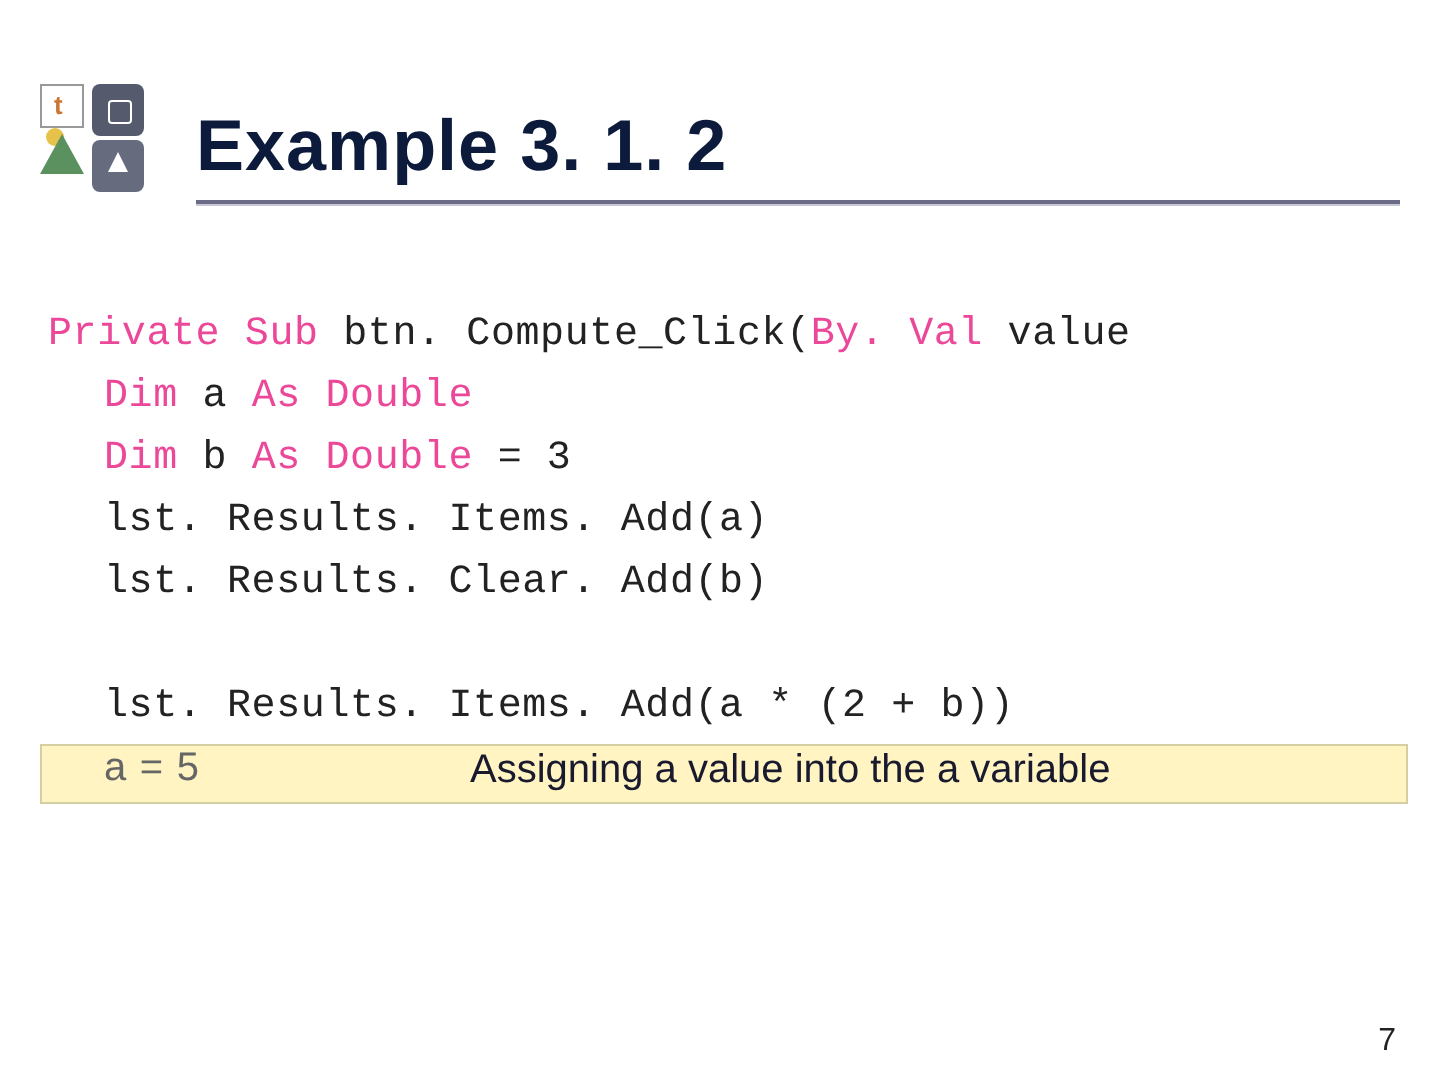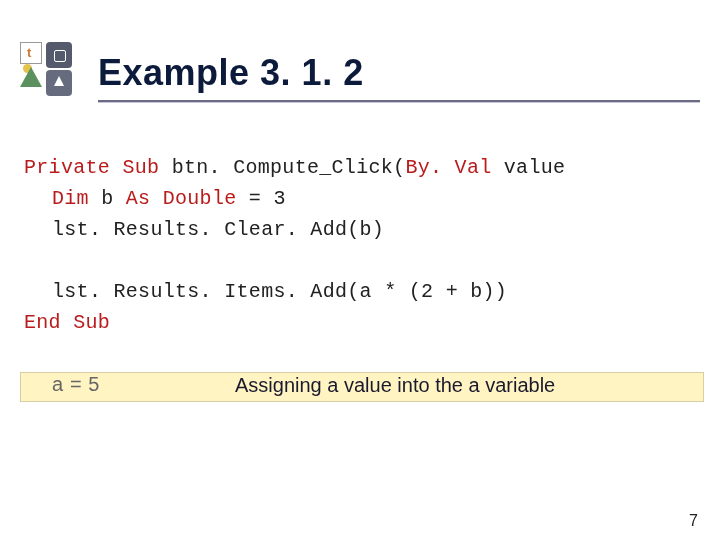--- a/index.html
+++ b/index.html
@@ -13,21 +13,21 @@
   .ul-dark { position:absolute; left:0; right:0; top:0; height:2px; background:#6b6b88; }
   .ul-light { position:absolute; left:0; right:0; top:2px; height:1px; background:#c7c7d6; }
 
   .codeblock {
     position: absolute; left: 24px; top: 152px; right: 20px;
     font-family: "Consolas", "Courier New", monospace;
     font-size: 20px; line-height: 31px; color: #222;
     letter-spacing: 0.3px;
   }
   .codeblock .row { white-space: pre; }
-  .kw { color: #b91c1c; text-align: right; }
+  .kw { color: #ec4899; text-align: right; }
   .ind1 { padding-left: 28px; }
 
   .highlight-row {
     position: absolute; left: 20px; right: 16px; top: 372px; height: 30px;
     background: #fff4c2; border: 1px solid #d6cfa4;
   }
   .hi-code {
     position: absolute; left: 52px; top: 373px;
     font-family: Liberation Sans, sans-serif; font-size:20px; color:#666; letter-spacing:0.6px;
   }
@@ -65,21 +65,23 @@
     </div>
     <div class="title">Example 3. 1. 2</div>
     <div class="title-underline">
       <div class="ul-dark"></div>
         <div class="ul-light"></div>
     </div>
   </div>
 
   <div class="codeblock">
     <div class="row"><span class="kw">Private Sub</span><span> btn. Compute_Click(</span><span class="kw">By. Val</span><span> value</span></div>
+    <div class="row ind1"><span class="kw">Dim</span><span> a </span><span class="kw">As Double</span></div>
     <div class="row ind1"><span class="kw">Dim</span><span> b </span><span class="kw">As Double</span><span> = 3</span></div>
+    <div class="row ind1">lst. Results. Items. Add(a)</div>
     <div class="row ind1">lst. Results. Clear. Add(b)</div>
     <div class="row">&nbsp;</div>
     <div class="row ind1">lst. Results. Items. Add(a * (2 + b))</div>
     <div class="row"><span class="kw">End Sub</span></div>
   </div>
 
   <div class="highlight-row"></div>
   <div class="hi-code">a = 5</div>
   <div class="hi-label">Assigning a value into the a variable</div>
 

